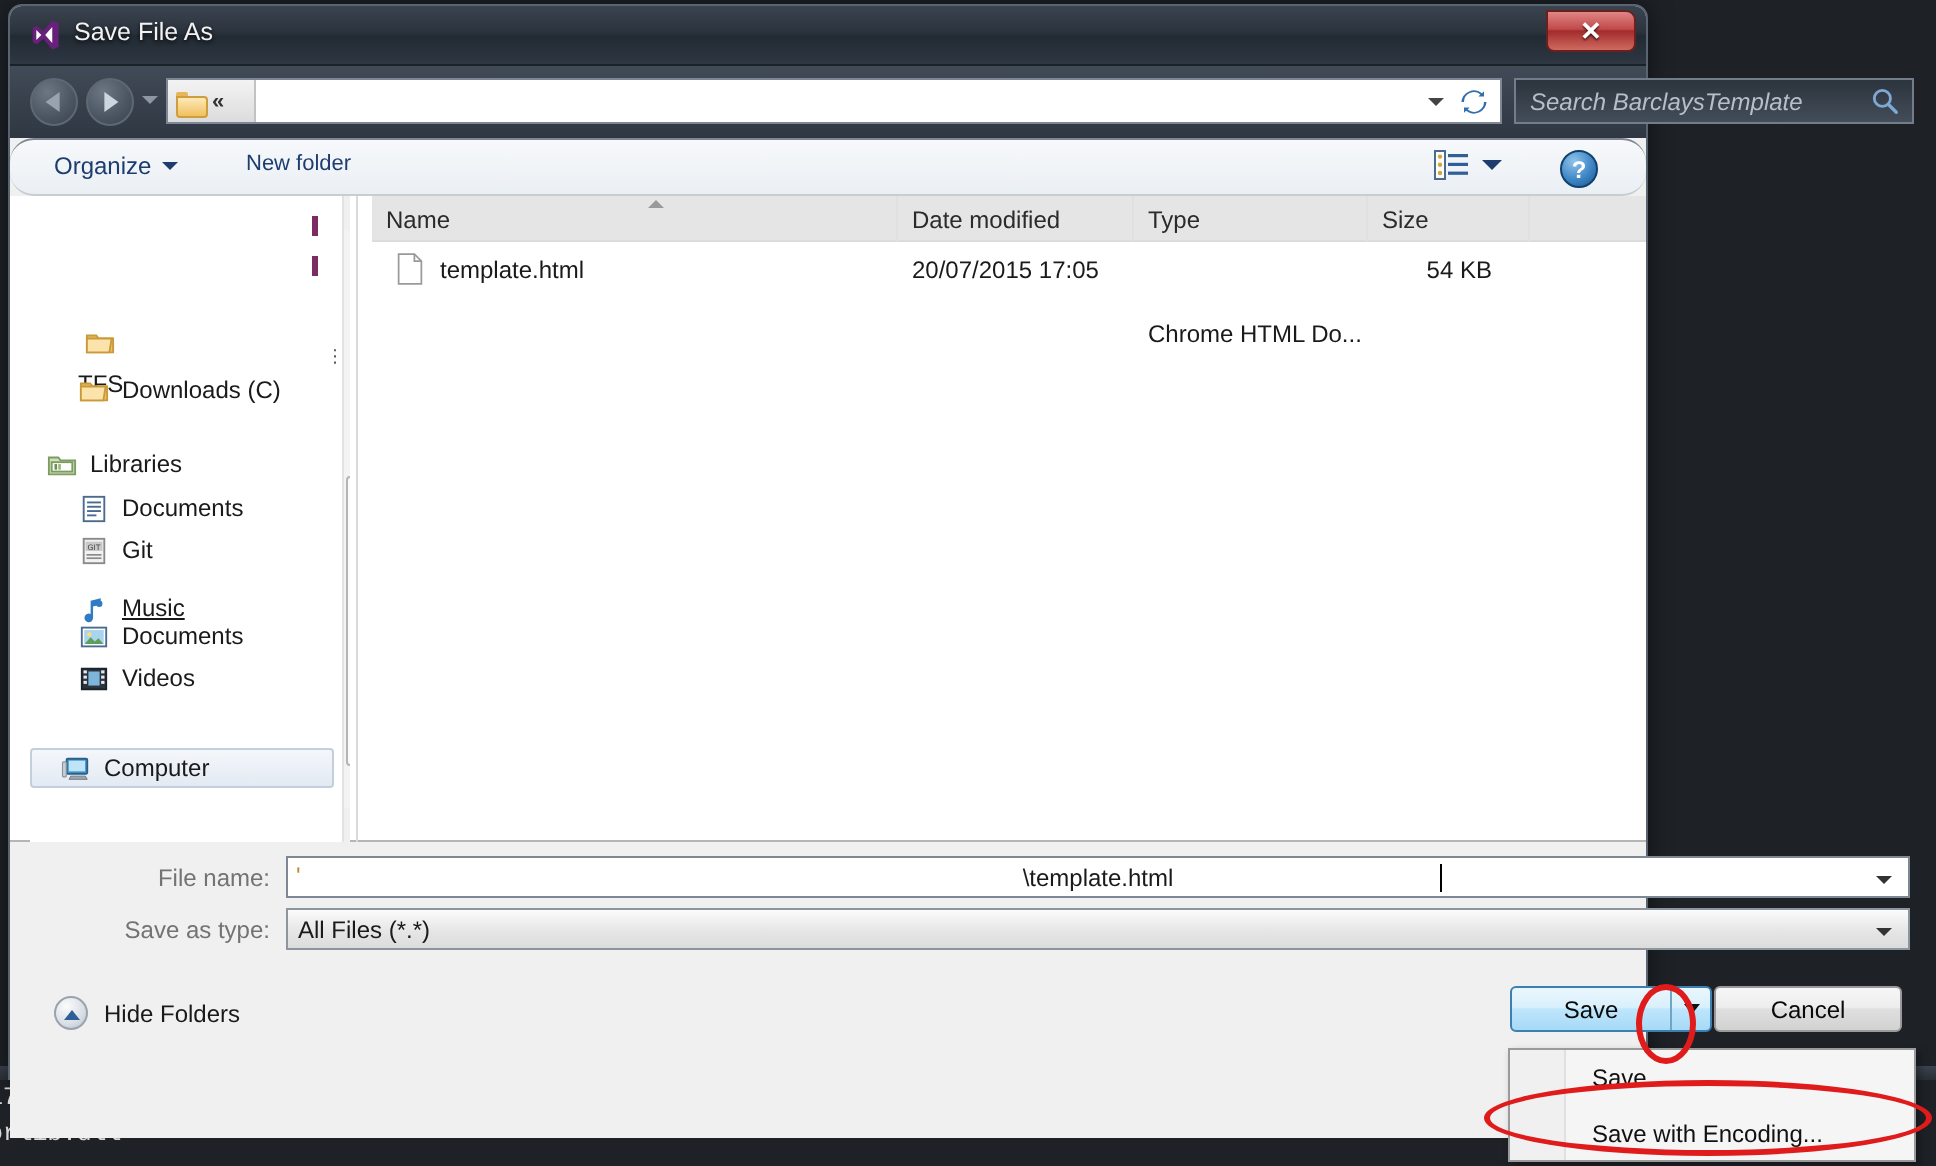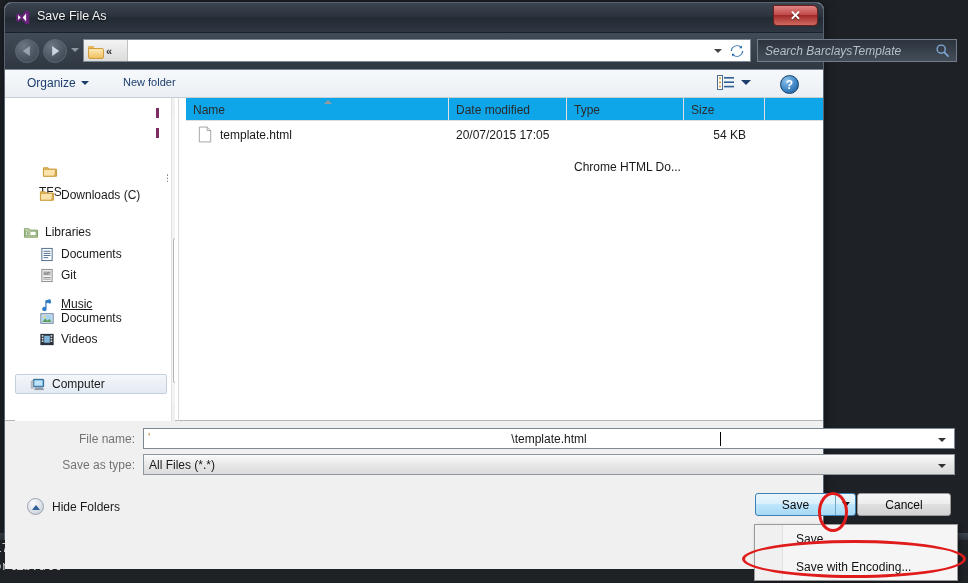--- a/index.html
+++ b/index.html
@@ -161,20 +161,21 @@
   }
   #search-icon { margin-right: 6px; }
 
   
   #commandbar {
     position: relative;
     height: 29px;
     background: linear-gradient(180deg,#f7f9fb,#eaeff4);
     border-bottom: 1px solid #c8cdd4;
     border-top: 1px solid #7e8894;
+    border-radius: 12px;
   }
   #organize-button {
     position: absolute; left: 22px; top: 6px;
     font-size: 12px; color: #1c3d6e; cursor: pointer;
   }
   #organize-caret {
     display: inline-block; margin-left: 5px;
     width: 0; height: 0; vertical-align: 2px;
     border-left: 4px solid transparent;
     border-right: 4px solid transparent;
@@ -272,21 +273,21 @@
     position: absolute; left: 173px; top: 0;
     width: 1px; height: 323px; background: #dadada;
   }
 
   
   #filelist { position: absolute; left: 181px; top: 0; right: 0; height: 323px; }
   #column-header {
     position: relative;
     height: 23px;
     border-bottom: 1px solid #dcdcdc;
-    background: #0ea5e9;
+    background: #e5e5e5;
   }
   .col-head {
     position: absolute; top: 0; height: 23px;
     display: flex; align-items: center;
     font-size: 12px; color: #2b2b2b;
     border-right: 1px solid #e0e0e0;
     padding-left: 7px;
     cursor: pointer;
   }
   #sort-indicator {

